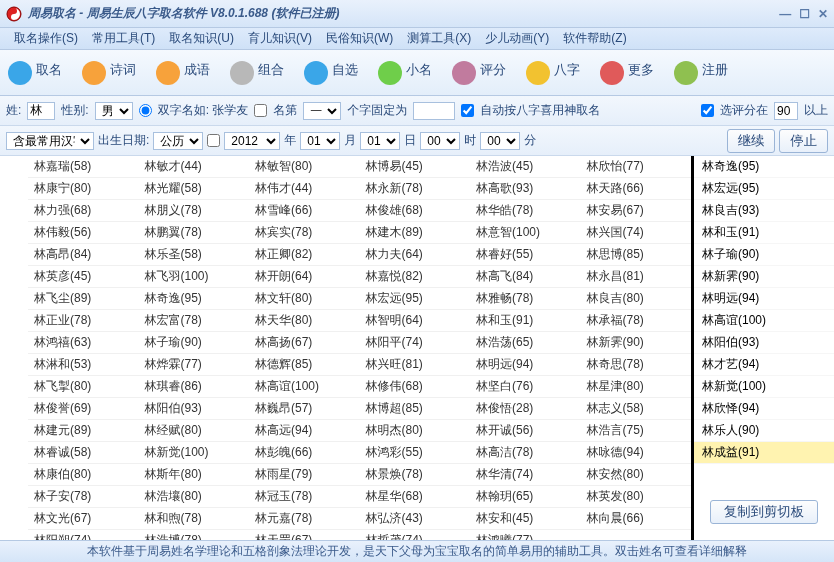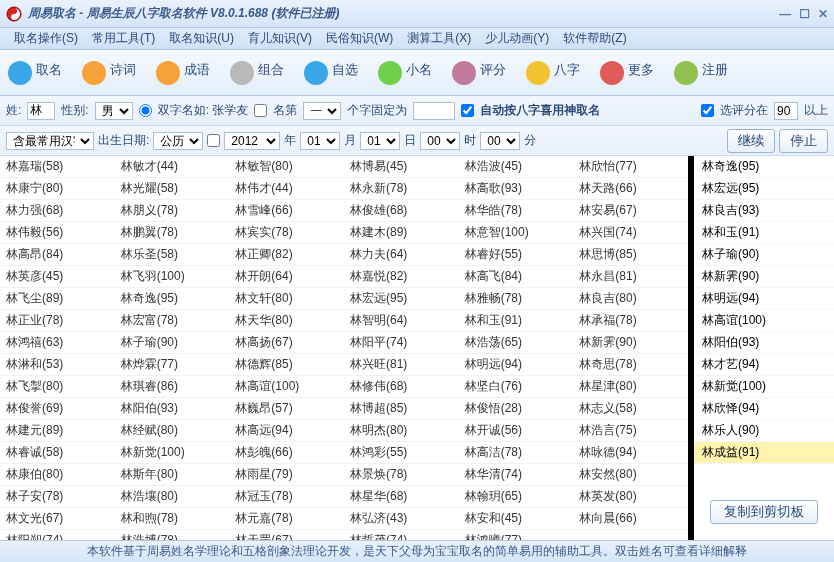--- a/index.html
+++ b/index.html
@@ -12,23 +12,23 @@
 .menubar { background: linear-gradient(#deebfb,#cfe1f7); height: 22px; display: flex; align-items: center; padding: 0 14px; gap: 14px; border-bottom: 1px solid #b5c9e3; }
 .menubar span { color: #2a4a7a; cursor: pointer; }
 .toolbar { background: linear-gradient(#f5f9fe,#e3eefa); height: 46px; display: flex; align-items: center; padding: 0 8px; gap: 20px; border-bottom: 1px solid #b5c9e3; }
 .tbtn { display: flex; align-items: flex-start; gap: 4px; cursor: pointer; color: #2a4a7a; font-size: 13px; }
 .tbtn .ic { width: 24px; height: 24px; border-radius: 50%; display: inline-block; }
 .filters { background: linear-gradient(#f2f7fd,#e6effa); padding: 4px 6px; display: flex; align-items: center; gap: 6px; border-bottom: 1px solid #cad9ec; flex-wrap: wrap; height: 30px; }
 .filters2 { background: linear-gradient(#f2f7fd,#e6effa); padding: 4px 6px; display: flex; align-items: center; gap: 4px; border-bottom: 1px solid #cad9ec; height: 30px; }
 .filters label, .filters2 label { color: #2a4a7a; }
 .filters input[type=text], .filters2 input[type=text], .filters select, .filters2 select { border: 1px solid #a8c0de; height: 18px; font-size: 12px; padding: 0 2px; background: #fff; }
 .btn { background: linear-gradient(#fdfdfd,#e8f0fa); border: 1px solid #9ab4d6; border-radius: 3px; padding: 2px 10px; cursor: pointer; color: #2a4a7a; }
-.redtext { color: #d00; font-weight: bold; }
+.redtext { color: #d00; font-weight: normal; }
 .content { display: flex; height: 384px; background: #fff; }
-.left { flex: 1; overflow: auto; border-right: 6px solid #000000; }
+.left { flex: 1; overflow: auto; border-right: 3px solid #000000; padding-left: 28px; }
 .grid { display: grid; grid-template-columns: repeat(6, 1fr); }
 .cell { padding: 2px 6px; color: #333; white-space: nowrap; border-bottom: 1px solid #f0f0f0; cursor: pointer; }
 .right { width: 140px; display: flex; flex-direction: column; }
 .right .list { flex: 1; overflow: auto; }
 .right .item { padding: 2px 8px; cursor: pointer; border-bottom: 1px solid #f6f6f6; }
 .right .item.sel { background: #fff3b0; }
 .right .copybtn { margin: 16px; }
 .statusbar { background: linear-gradient(#e9f1fc,#d5e5f8); height: 22px; display: flex; align-items: center; padding: 0 8px; justify-content: center; color: #3a5a8a; border-top: 1px solid #b5c9e3; }
 .chk { vertical-align: middle; }
 select { background: #fff; }

